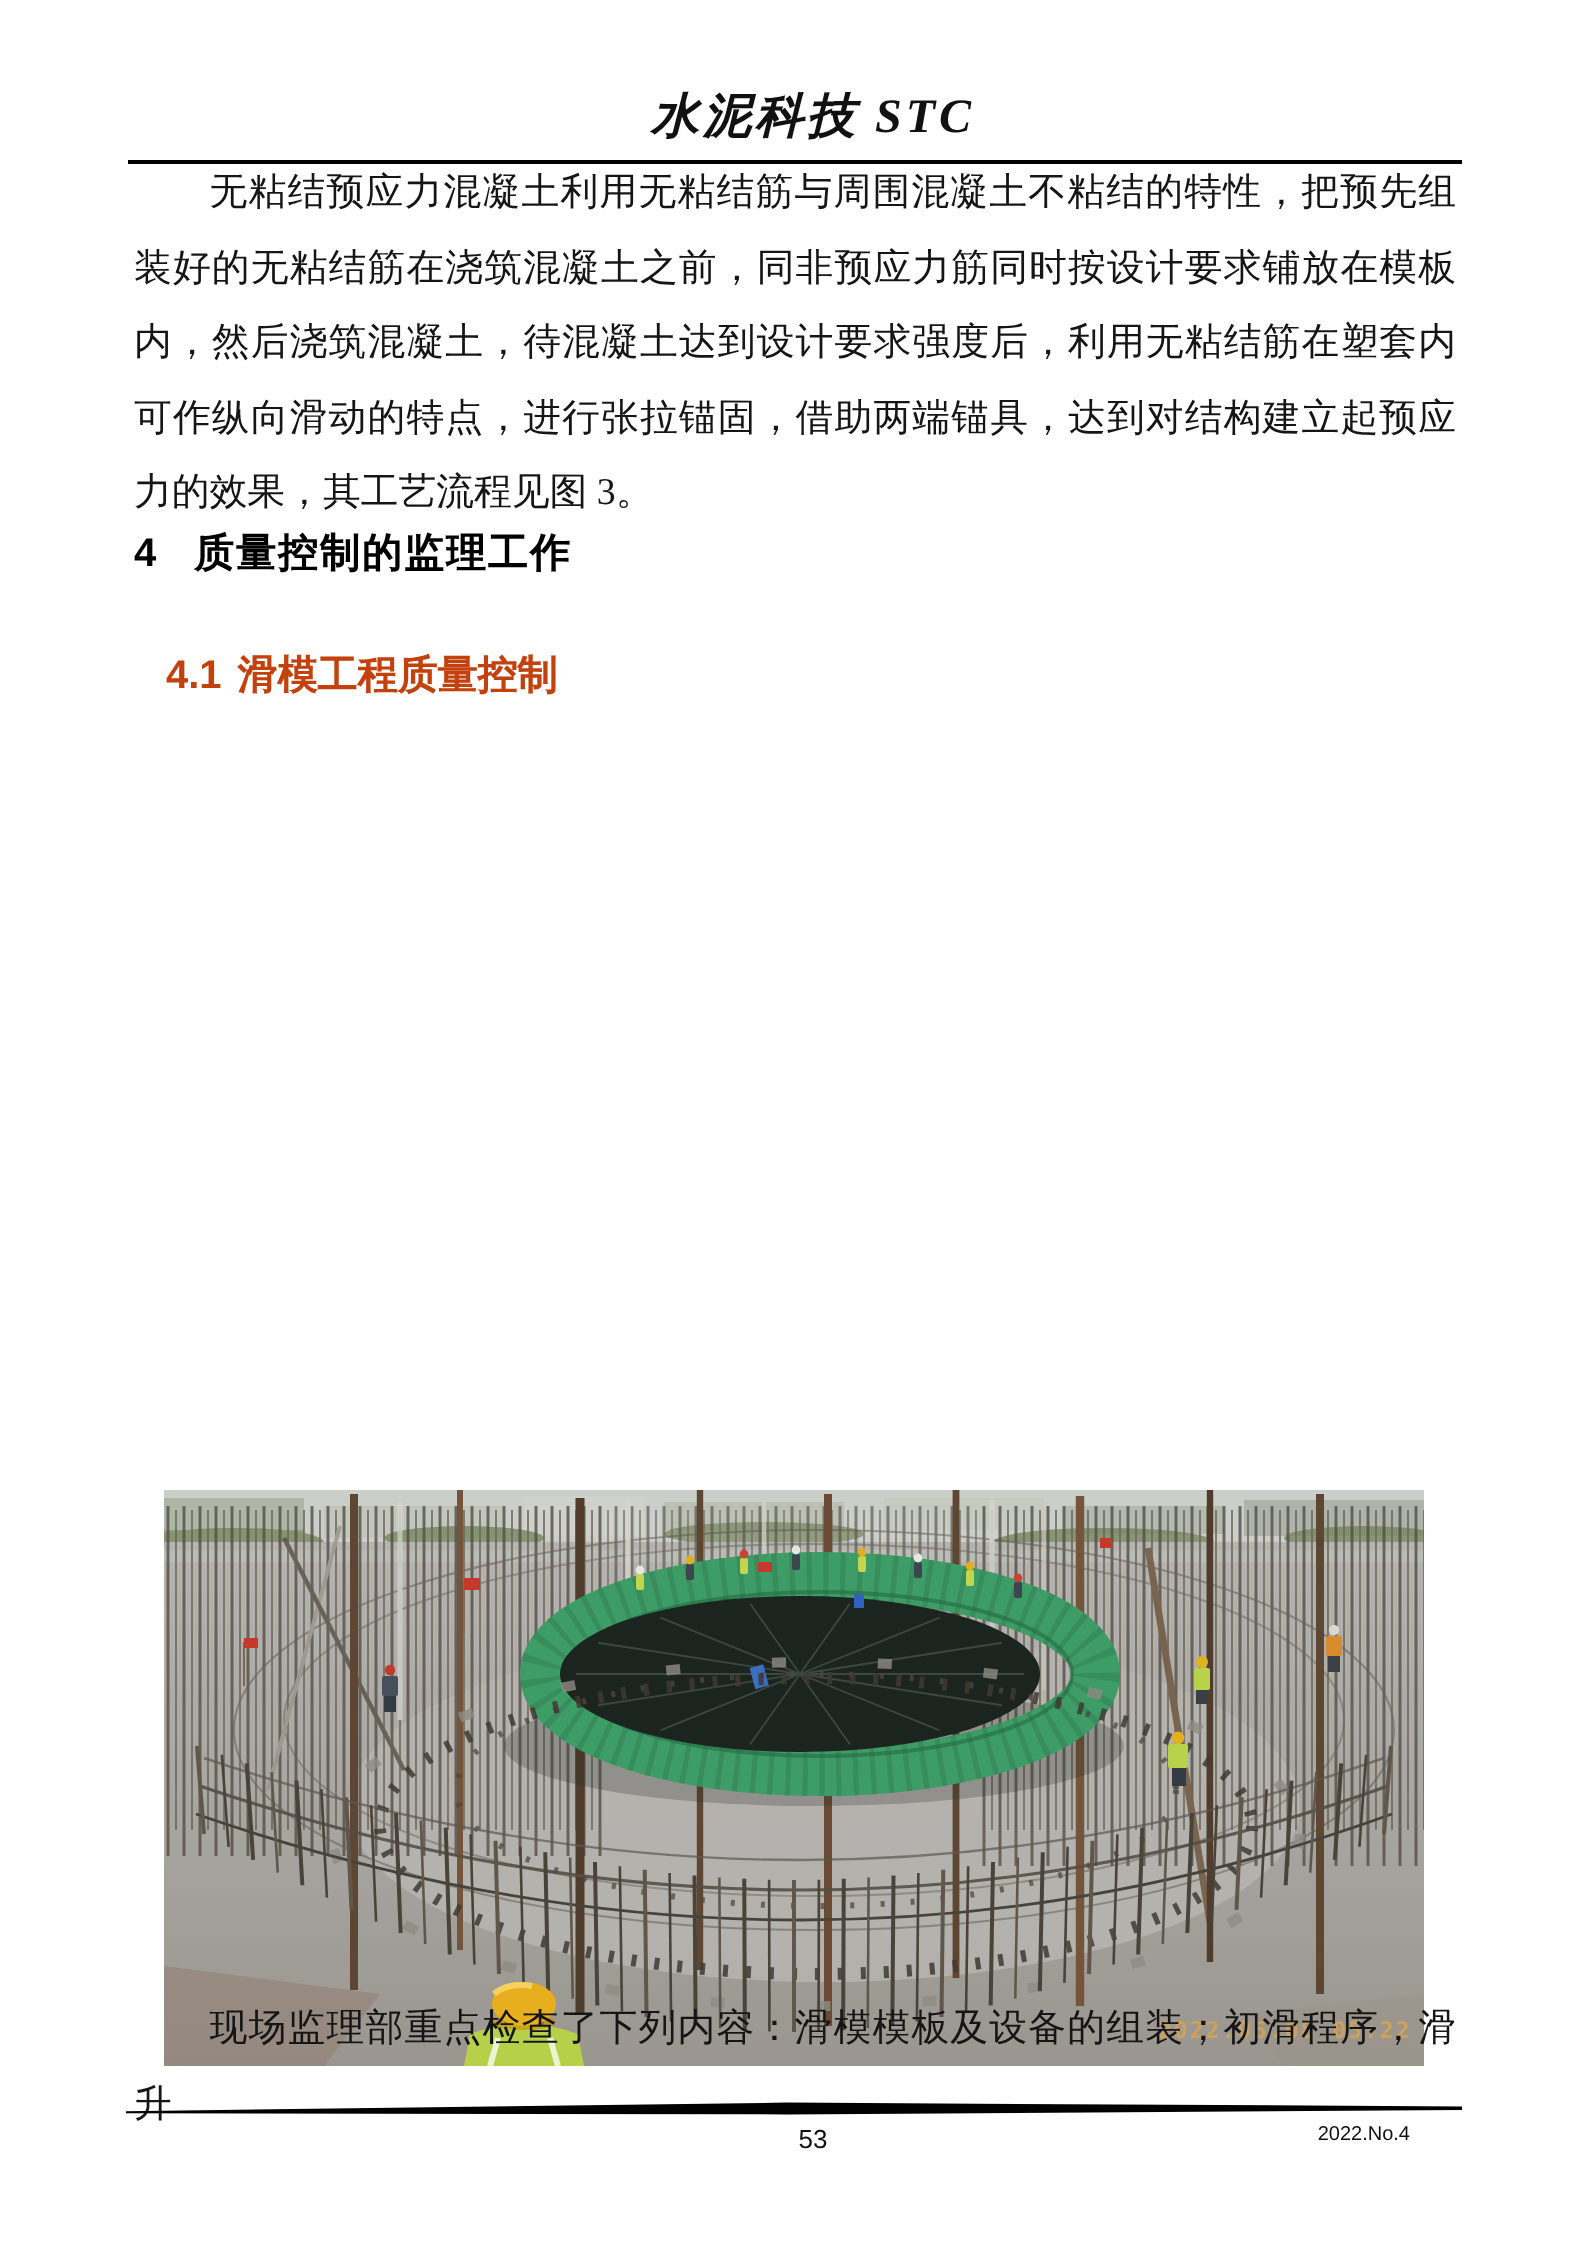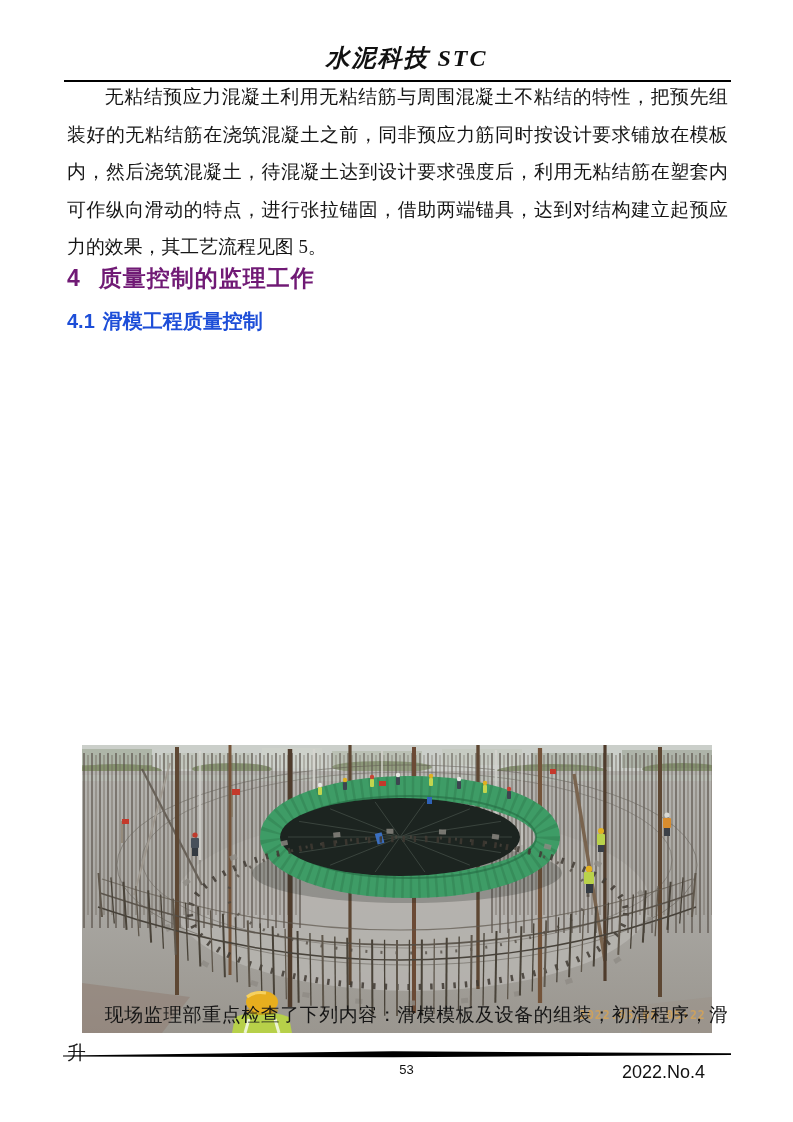--- a/index.html
+++ b/index.html
@@ -5,41 +5,41 @@
   html,body{margin:0;padding:0;background:#ffffff;}
   .page{position:relative;width:793px;height:1122px;background:#ffffff;overflow:hidden;
         font-family:"Liberation Serif","DejaVu Serif",serif;color:#151515;padding-left:20px;}
   .journal-title{position:absolute;top:42px;left:0;right:0;text-align:center;
         font-size:24px;font-weight:bold;font-style:italic;letter-spacing:2px;color:#111;}
   .header-rule{position:absolute;top:80px;left:64px;width:667px;height:2px;background:#000;}
   .para{position:absolute;left:67px;width:661px;font-size:18.9px;line-height:37.6px;
         text-align:justify;color:#151515;margin:0;}
   .indent{text-indent:2em;}
   .h1{position:absolute;left:67px;margin:0;font-family:"Liberation Sans","DejaVu Sans",sans-serif;
-        font-size:23px;font-weight:bold;color:#701a75;letter-spacing:1px;}
+        font-size:20px;font-weight:bold;color:#000000;letter-spacing:1px;}
   .h1 .num{margin-right:18px;}
-  .h2{position:absolute;left:67px;margin:0;font-family:"Liberation Sans","DejaVu Sans",sans-serif;
-        font-size:20px;font-weight:bold;color:#1d4ed8;}
+  .h2{position:absolute;left:67px;margin:16px;font-family:"Liberation Sans","DejaVu Sans",sans-serif;
+        font-size:20px;font-weight:bold;color:#c2410c;}
   .h2 .num{margin-right:8px;}
   .photo{position:absolute;left:82px;top:745px;width:630px;height:288px;overflow:hidden;background:#fde047;}
   .footer-rule{position:absolute;left:63px;top:1051px;}
   .page-number{position:absolute;left:0;right:0;top:1062px;text-align:center;
         font-family:Liberation Sans, sans-serif;font-size:13px;color:#111;}
   .issue-label{position:absolute;right:108px;top:1062px;
-        font-family:"Liberation Sans","DejaVu Sans",sans-serif;font-size:18px;color:#111;}
+        font-family:"Liberation Sans","DejaVu Sans",sans-serif;font-size:10px;color:#111;}
 </style>
 </head>
 <body>
 
 <div class="page">
 
   <div class="journal-title">水泥科技 STC</div>
   <div class="header-rule"></div>
 
-  <p class="para indent" style="top:78px">无粘结预应力混凝土利用无粘结筋与周围混凝土不粘结的特性，把预先组装好的无粘结筋在浇筑混凝土之前，同非预应力筋同时按设计要求铺放在模板内，然后浇筑混凝土，待混凝土达到设计要求强度后，利用无粘结筋在塑套内可作纵向滑动的特点，进行张拉锚固，借助两端锚具，达到对结构建立起预应力的效果，其工艺流程见图 5。</p>
+  <p class="para indent" style="top:78px">无粘结预应力混凝土利用无粘结筋与周围混凝土不粘结的特性，把预先组装好的无粘结筋在浇筑混凝土之前，同非预应力筋同时按设计要求铺放在模板内，然后浇筑混凝土，待混凝土达到设计要求强度后，利用无粘结筋在塑套内可作纵向滑动的特点，进行张拉锚固，借助两端锚具，达到对结构建立起预应力的效果，其工艺流程见图 3。</p>
 
   <h1 class="h1" style="top:263px"><span class="num">4</span><span>质量控制的监理工作</span></h1>
 
   <h2 class="h2" style="top:308px"><span class="num">4.1</span><span>滑模工程质量控制</span></h2>
 
 
 
   <div class="photo">
     <svg width="630" height="288" viewBox="0 0 630 288" xmlns="http://www.w3.org/2000/svg">
       <defs>

